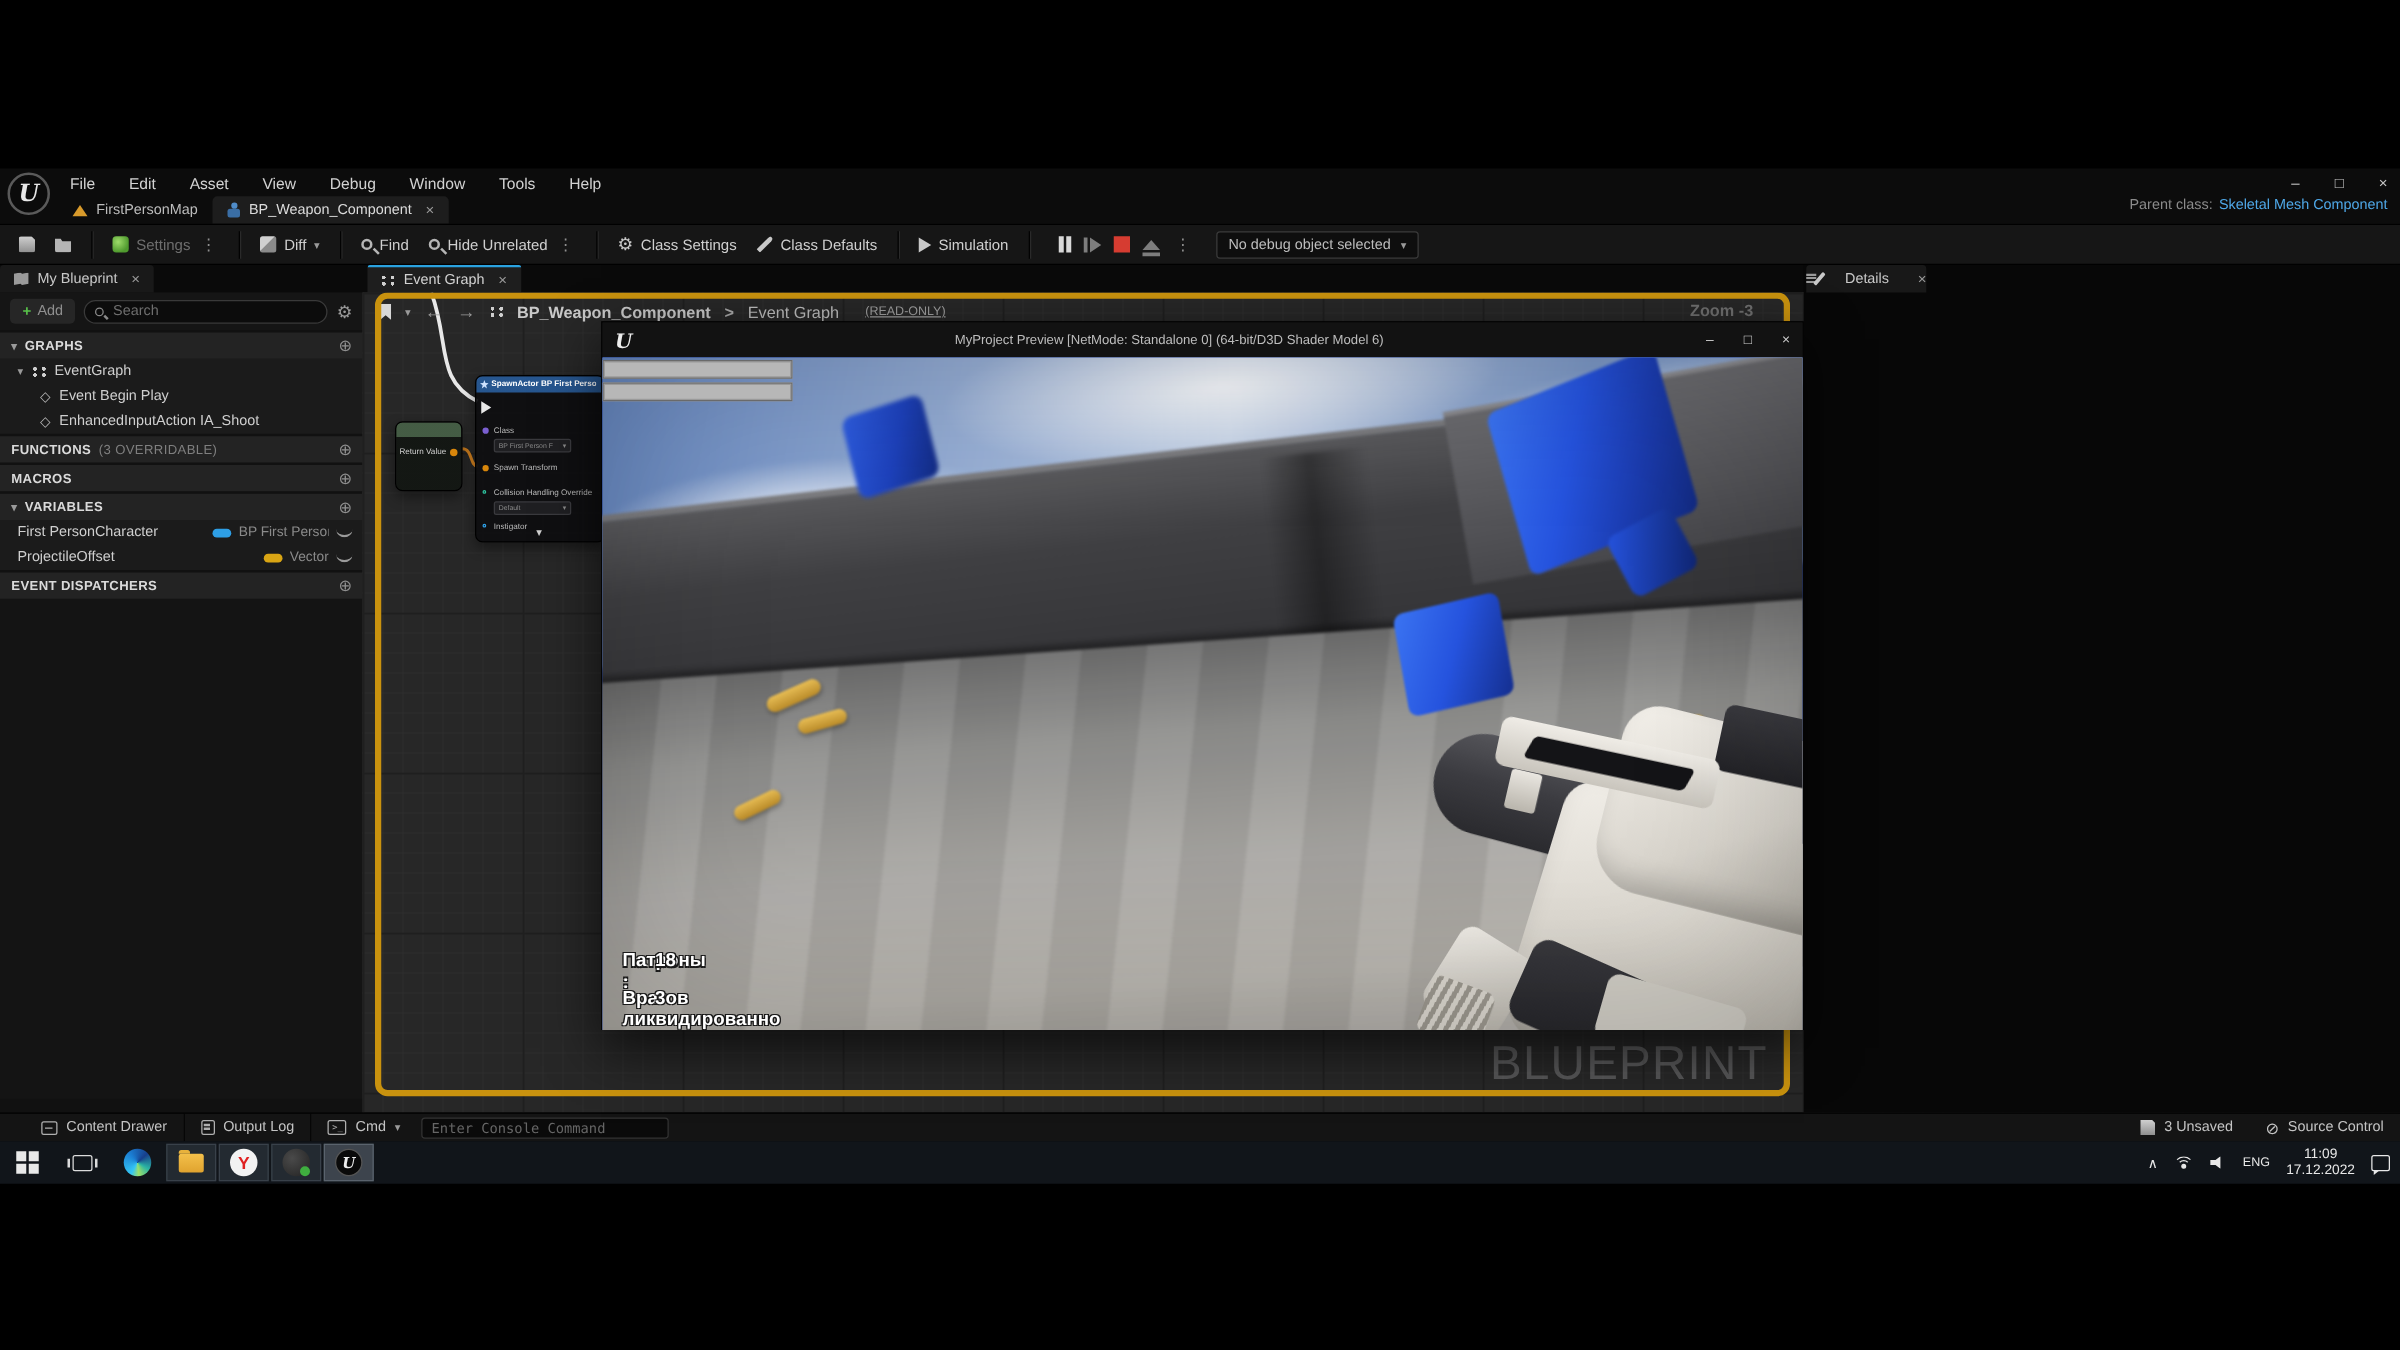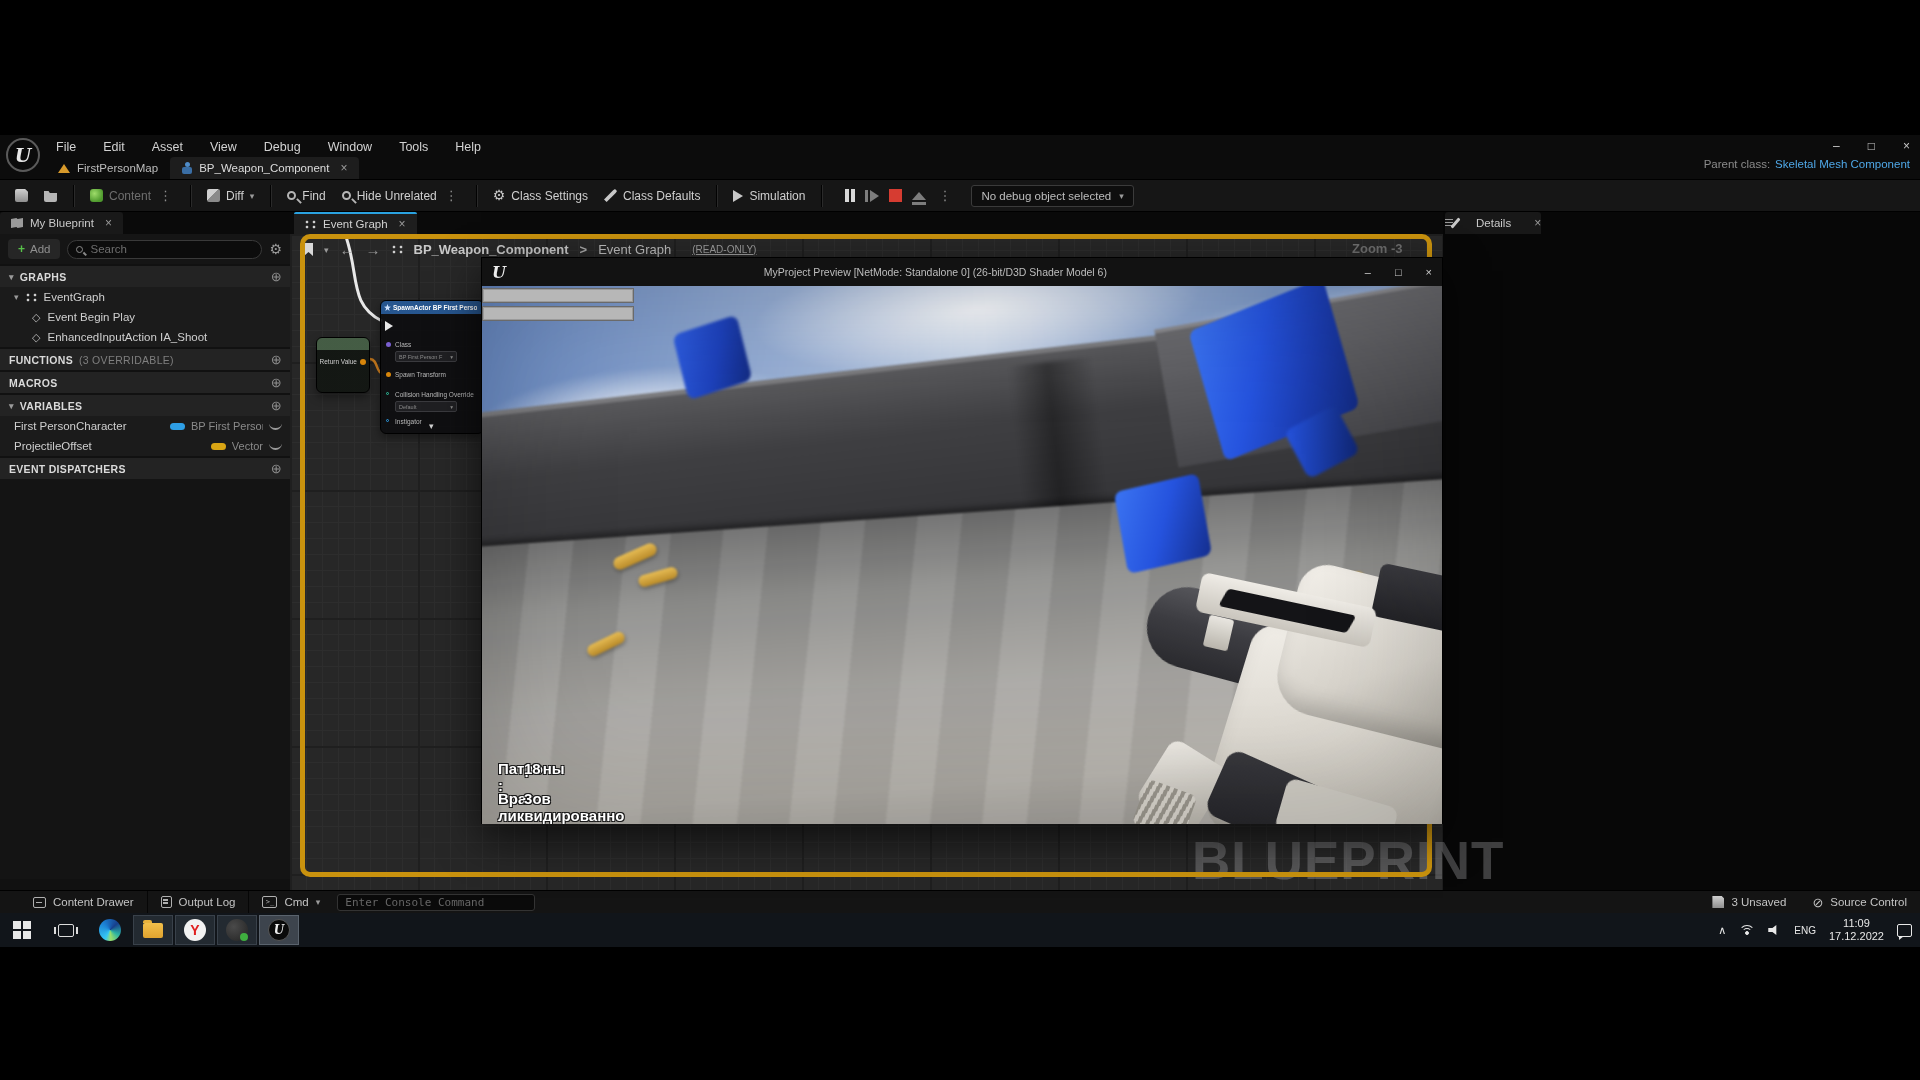--- a/index.html
+++ b/index.html
@@ -134,21 +134,21 @@
   .breadcrumb { position:absolute; left:14px; top:7px; display:flex; align-items:center; gap:11px;
                 z-index:3; }
   .bc-root { font-weight:bold; font-size:13px; color:#c9c9c9; }
   .bc-sep { color:#a9a9a9; font-weight:bold; font-size:13px; }
   .bc-leaf { font-size:13px; color:#bdbdbd; }
   .bc-ro { font-size:10px; color:#9f9f9f; margin-left:10px;text-decoration:underline; }
   .bookmark { width:9px; height:13px; background:#d8d8d8;
               clip-path:polygon(0 0,100% 0,100% 100%,50% 70%,0 100%); }
   .nav-arrow { color:#9a9a9a; font-size:15px; }
   .zoomlabel { position:absolute; left:1062px; top:7px; font-size:13px; font-weight:bold; color:#6f6f6f; z-index:2; }
-  .watermark { position:absolute; left:902px; top:596px; font-size:53px; font-weight:bold;
+  .watermark { position:absolute; left:902px; top:596px; font-size:38px; font-weight:normal;
                letter-spacing:1px; color:rgba(195,195,200,.30); z-index:5; }
 
   
   .wires { position:absolute; inset:0; z-index:1; }
   .gnode { position:absolute; border-radius:6px; background:rgba(14,14,16,.93); border:1px solid #000;
            z-index:2; box-shadow:0 4px 10px rgba(0,0,0,.4); }
   .node-return { left:26px; top:103px; width:54px; height:56px;
                  background:linear-gradient(180deg, rgba(70,95,70,.95) 0 12px, rgba(18,22,18,.93) 12px); }
   .node-return .lbl { position:absolute; right:12px; top:20px; font-size:6.5px; color:#cfcfcf; }
   .node-return .pin { position:absolute; right:3px; top:21px; width:6px; height:6px; border-radius:50%;
@@ -386,21 +386,21 @@
     <div class="toolbar">
       <div class="tb">
           <span class="icon12 i-save"></span>
         </div>
       <div class="tb">
           <span class="icon12 i-browse"></span>
         </div>
       <span class="vsep"></span>
       <div class="tb">
         <span class="icon12 i-compile"></span>
-        <span class="dim">Content</span>
+        <span class="dim">Settings</span>
         <span class="dots">⋮</span>
       </div>
       <span class="vsep"></span>
       <div class="tb">
         <span class="icon12 i-diff"></span>
         <span>Diff</span>
         <span class="chev">▾</span>
       </div>
       <span class="vsep"></span>
       <div class="tb">
@@ -616,21 +616,21 @@
           <span class="noentry">⊘</span>
           <span>Source Control</span>
         </div>
       </div>
     </div>
   </div>
 
   <div class="preview">
     <div class="pv-title">
       <span class="pv-logo">U</span>
-      <span class="pv-text">MyProject Preview [NetMode: Standalone 0]  (26-bit/D3D Shader Model 6)</span>
+      <span class="pv-text">MyProject Preview [NetMode: Standalone 0]  (64-bit/D3D Shader Model 6)</span>
       <span class="pv-ctrl">
         <span>–</span>
         <span>□</span>
         <span>×</span>
       </span>
     </div>
     <div class="pv-view">
       <div class="sky"></div>
       <div class="wall-main"></div>
       <div class="wall-right"></div>

